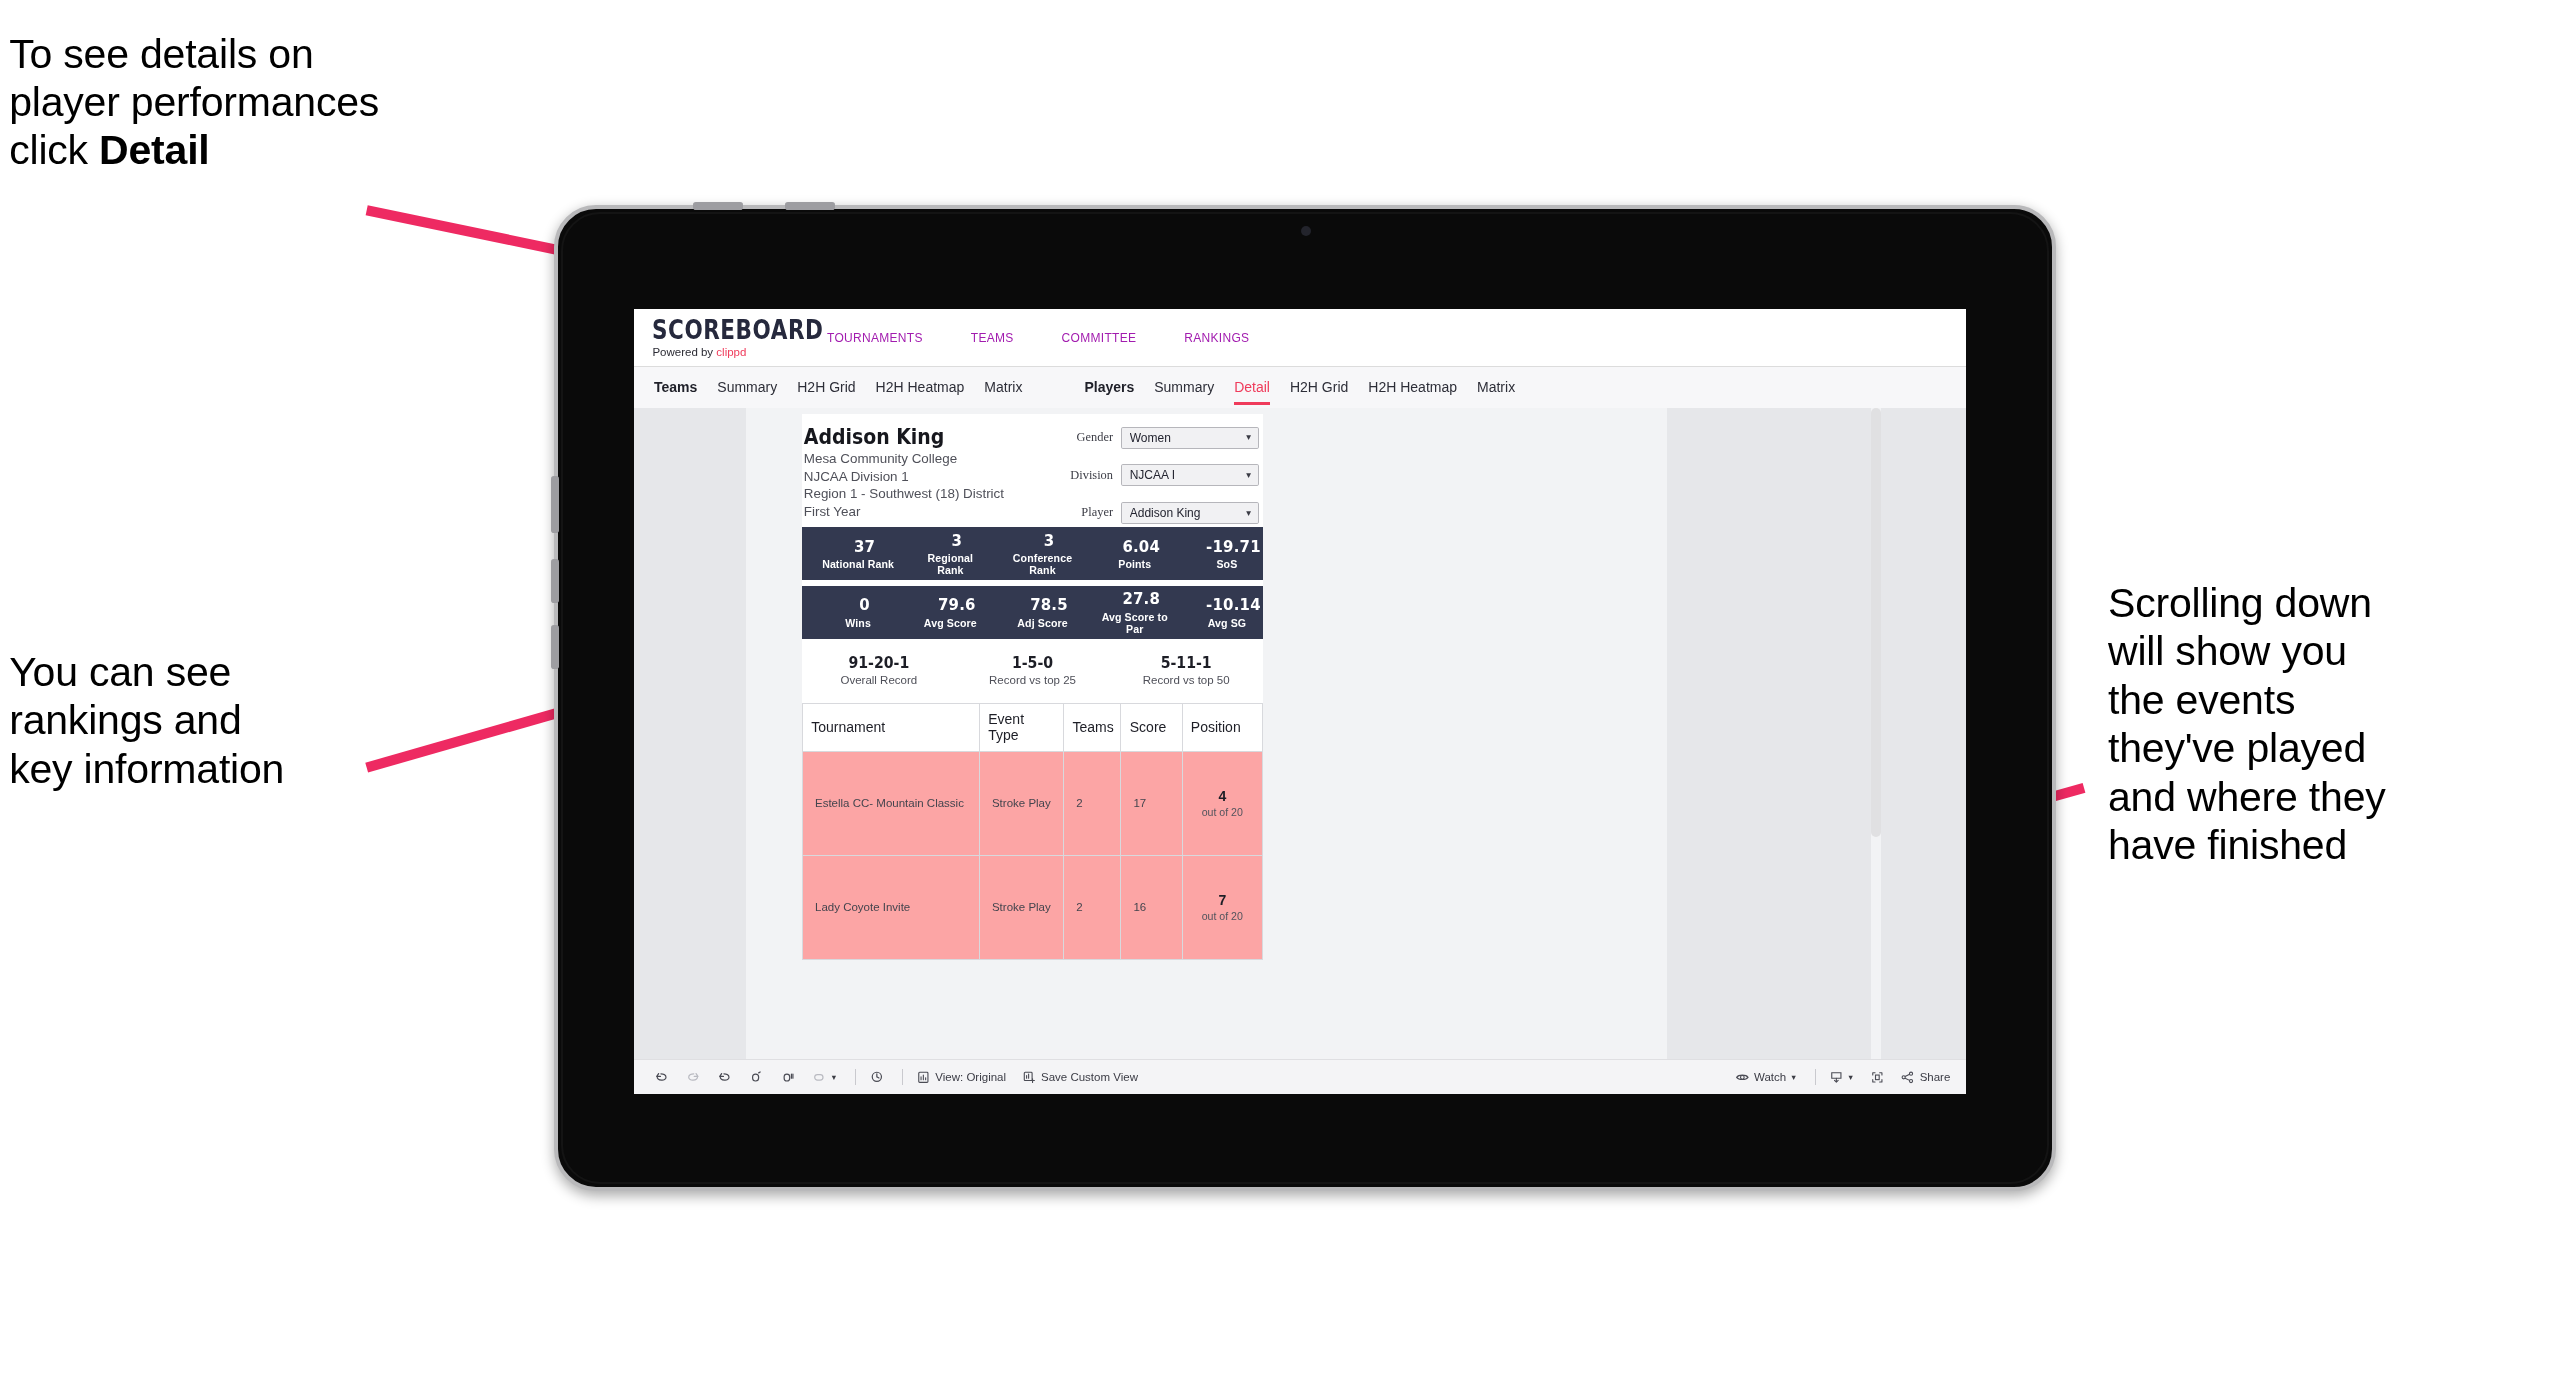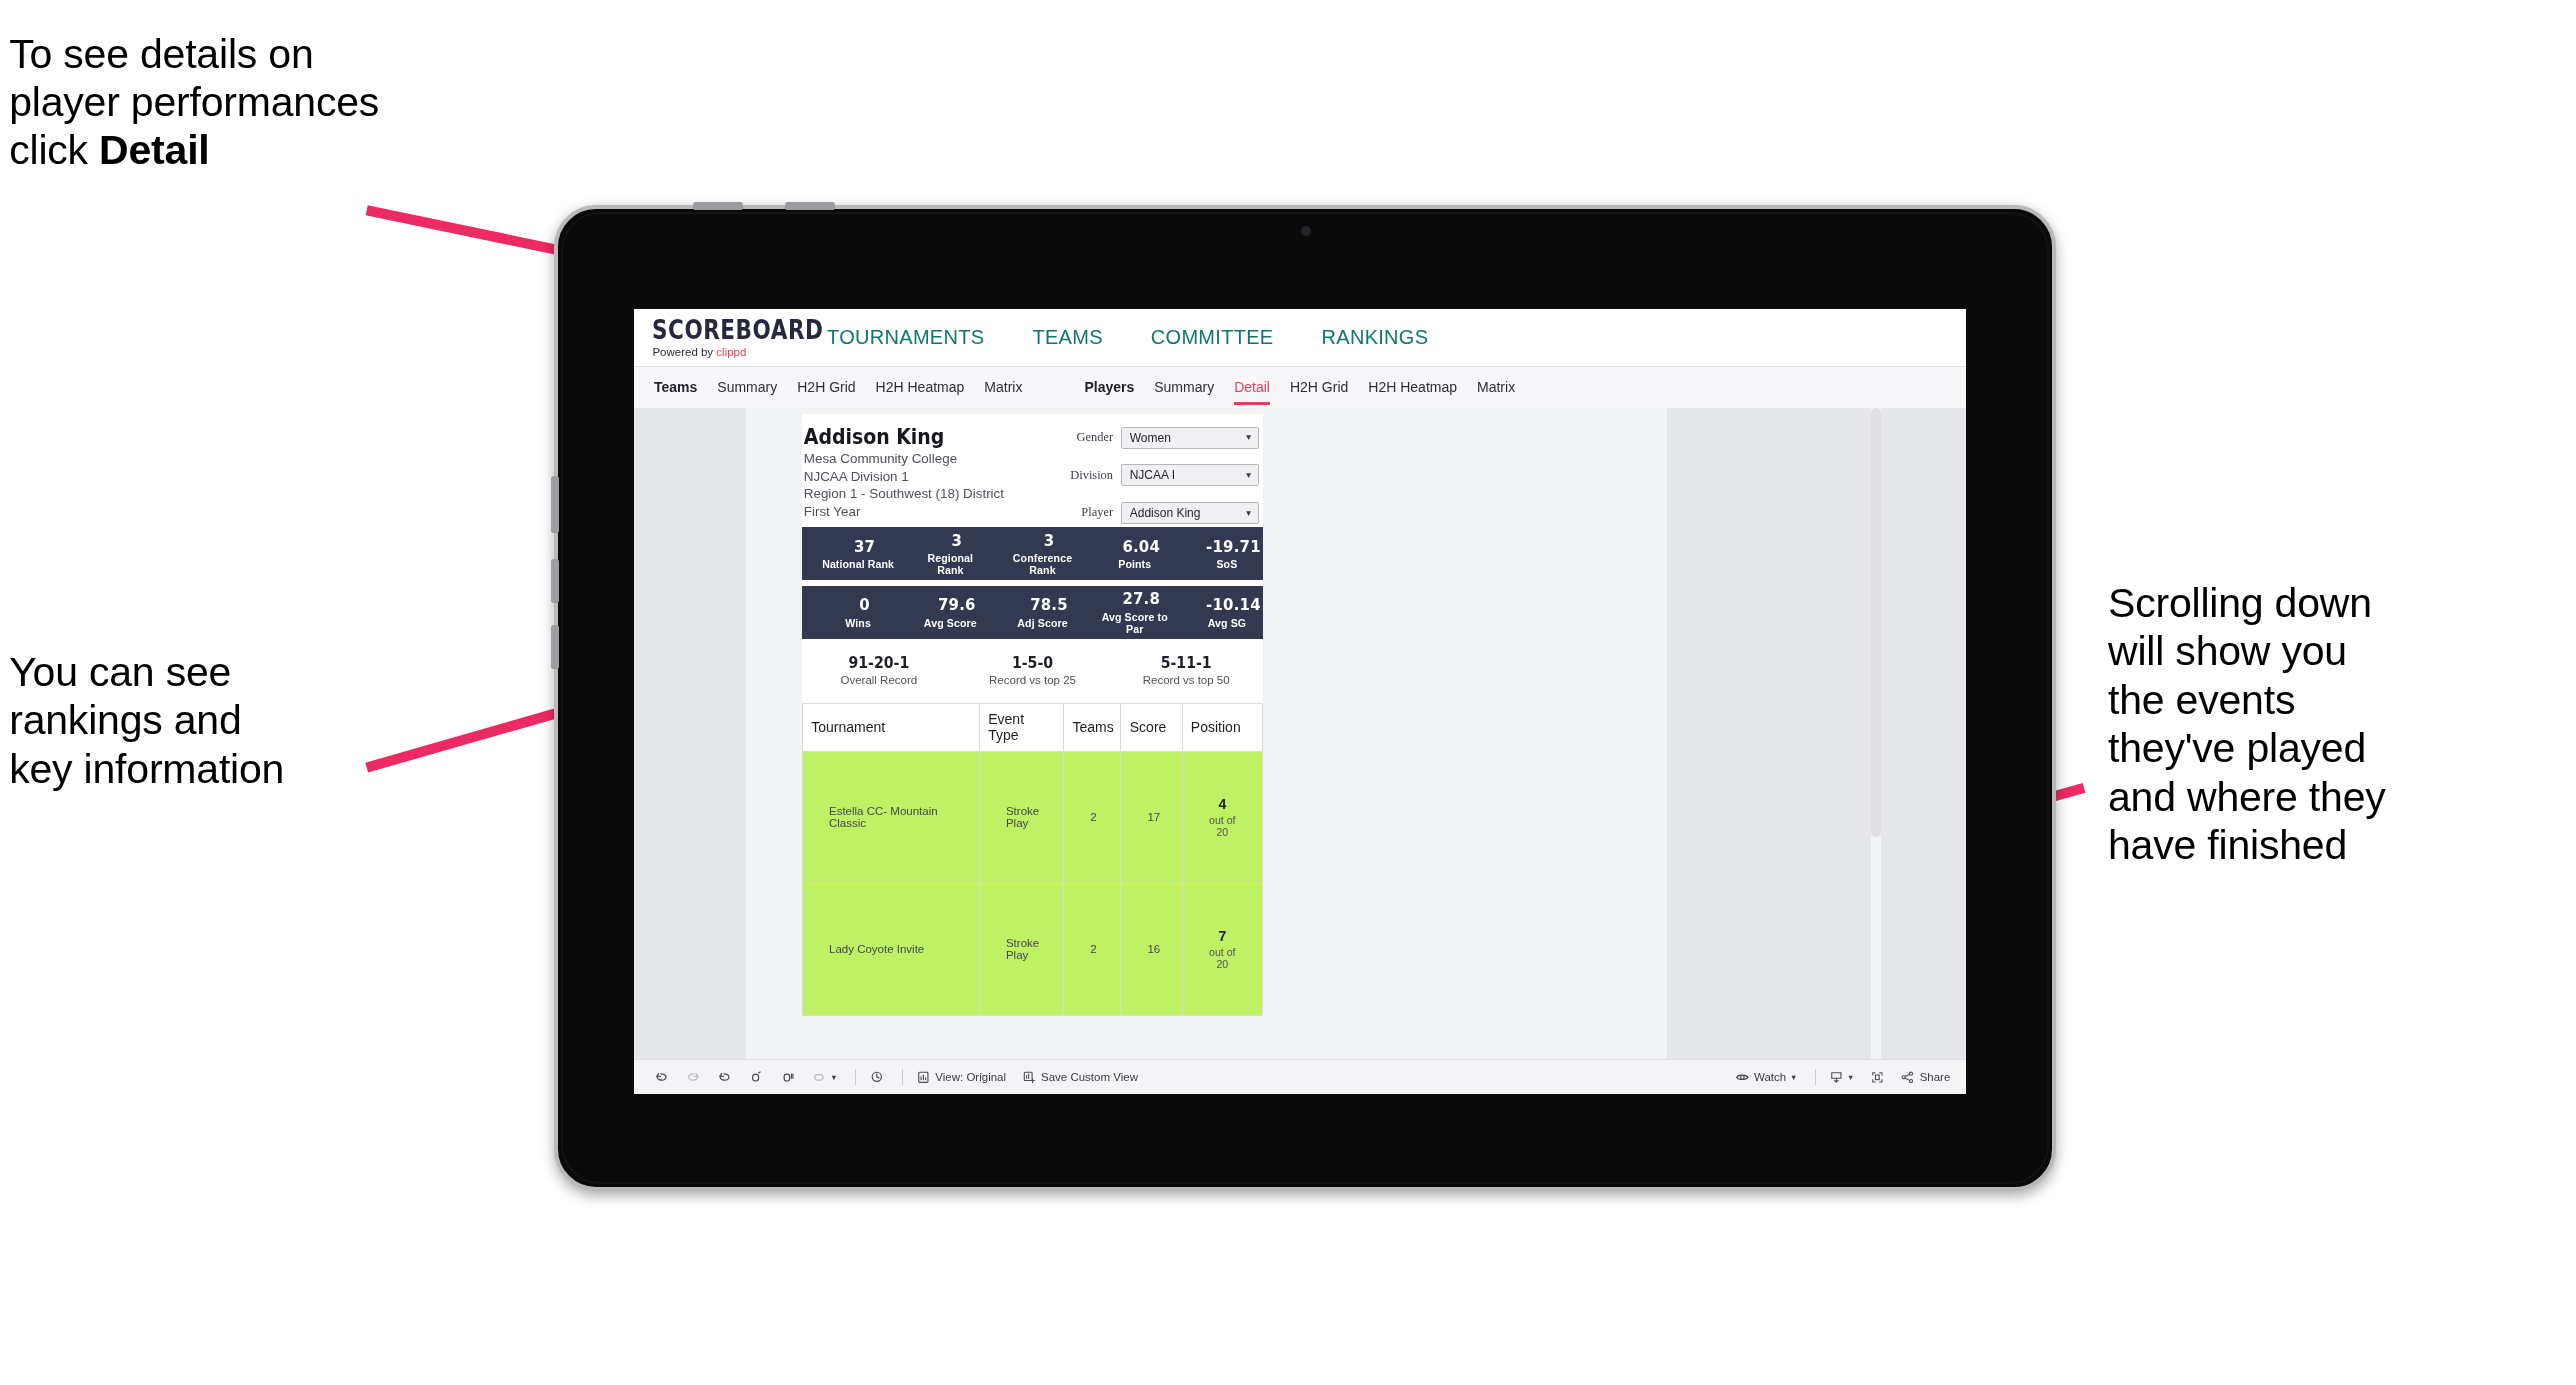--- a/index.html
+++ b/index.html
@@ -73,21 +73,21 @@
   #logo-block{width:169px;padding-left:18.4px;box-sizing:border-box;}
   #logo-word{
     font-family:"DejaVu Sans Condensed","Liberation Sans",sans-serif;
     font-weight:bold;font-size:26px;color:#26293d;
     letter-spacing:0.6px;line-height:1;
     transform:scaleX(0.92);transform-origin:left center;
   }
   #logo-sub{font-size:11.5px;color:#2b2b34;margin-top:2.8px;}
   #logo-sub .brand{color:#ef3b5b;font-weight:normal;}
   .topnav-item{
-    font-size:20px;color:#0f766e;letter-spacing:0.3px;
+    font-size:12px;color:#a21caf;letter-spacing:0.3px;
     padding:0 24px;white-space:nowrap;
   }
 
   
   #tabstrip{
     height:41px;background:#f7f7f9;
     border-bottom:0.9px solid #e2e2e6;
     display:flex;align-items:center;
     padding-left:20px;
   }
@@ -172,22 +172,22 @@
 
   
   #tbl{width:100%;border-collapse:collapse;table-layout:fixed;}
   #tbl th{
     font-size:14px;font-weight:normal;color:#1d1e26;text-align:left;
     padding:7.4px 8.3px;border:0.9px solid #d8d9dd;background:#ffffff;
     vertical-align:middle;
   }
   #tbl td{
     font-size:11.5px;color:#44454e;
-    border:0.9px solid #d8d9dd;background:#bef264;
-    padding:26px;height:79px;vertical-align:middle;
+    border:0.9px solid #d8d9dd;background:#fca5a5;
+    padding:12px;height:79px;vertical-align:middle;
   }
   #tbl td.pos{text-align:center;color:#1d1e26;}
   .pos-num{font-size:14px;font-weight:bold;color:#1d1e26;line-height:1.1;}
   .pos-out{font-size:10.6px;color:#53545d;margin-top:1.8px;}
   th.c-tour{width:42%;} th.c-evt{width:18%;} th.c-rnd{width:11%;}
   th.c-score{width:12%;} th.c-pos{width:17%;}
 
   
   #toolbar{
     position:absolute;left:0;right:0;bottom:0;height:35px;

